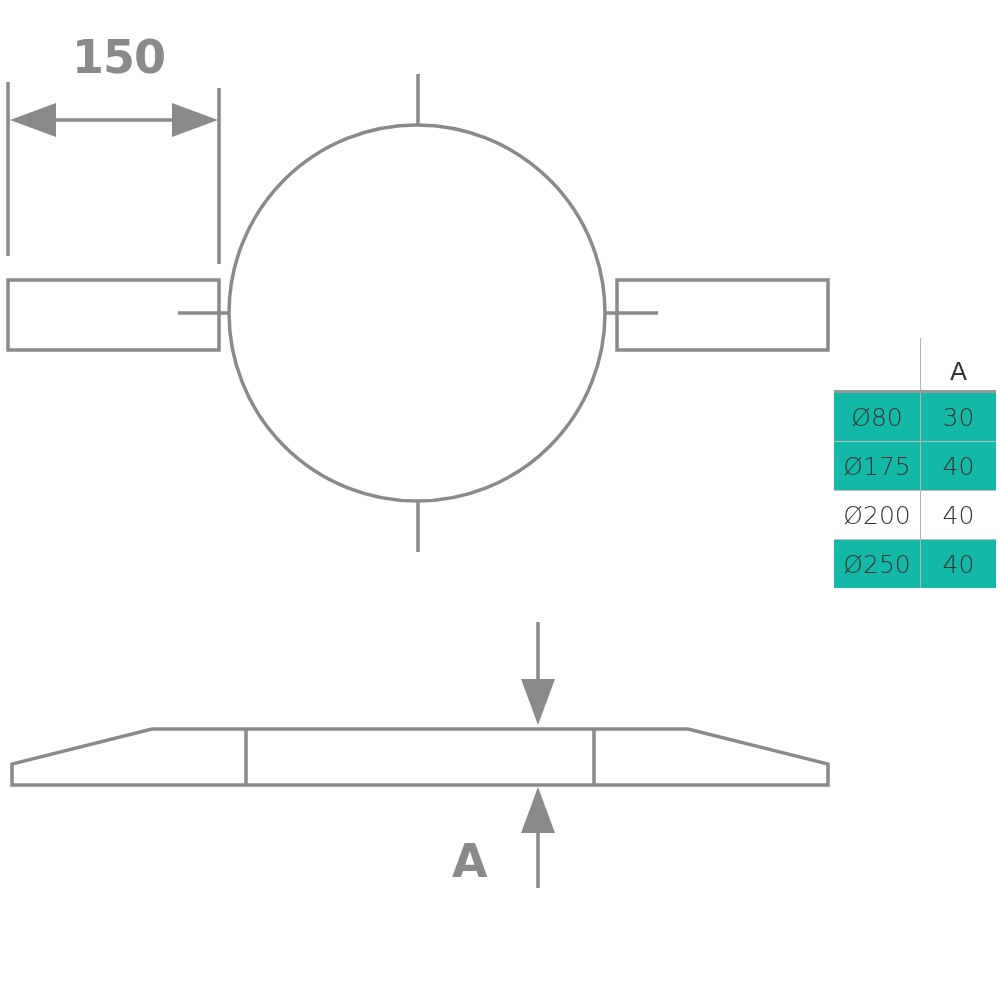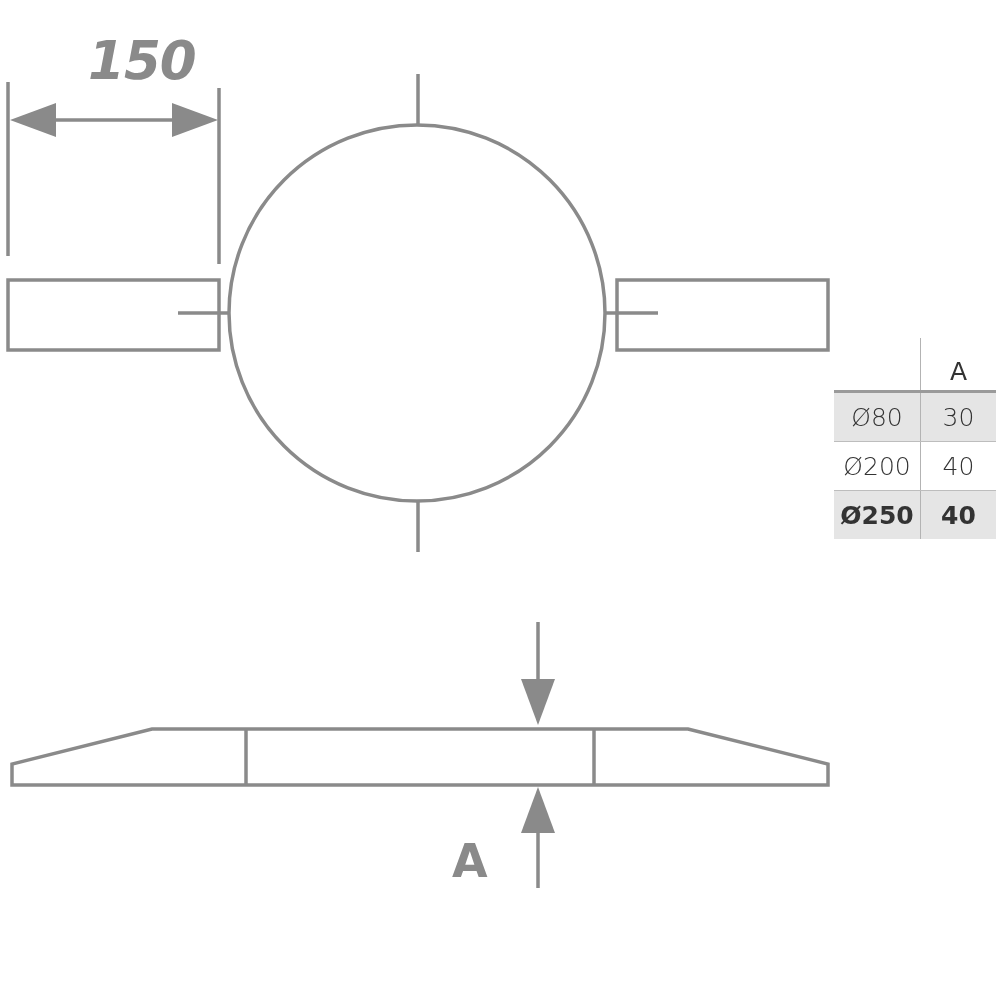--- a/index.html
+++ b/index.html
@@ -1,26 +1,26 @@
 <!DOCTYPE html>
 <html><head>
 <meta charset="utf-8">
 <style>
   html, body { margin:0; padding:0; background:#ffffff; }
   body { width:1000px; height:1000px; position:relative; overflow:hidden; font-family:"DejaVu Sans", sans-serif; }
   #drawing { position:absolute; left:0; top:0; width:1000px; height:1000px; }
   .dim-label { position:absolute; color:#8a8a8a; font-weight:bold; font-family:"DejaVu Sans", sans-serif; }
-  #dim-150 { left:88px; top:30px; font-size:53px; letter-spacing:-1px;font-style:italic; }
+  #dim-150 { left:72px; top:30px; font-size:46px; letter-spacing:-1px; }
   #dim-A { left:452px; top:834px; font-size:46px; }
   #spec-table { position:absolute; left:834px; top:338px; width:162px; border-collapse:collapse; font-family:"DejaVu Sans", sans-serif; font-size:25px; color:#333; }
   #spec-table th { font-weight:normal; height:48px; padding:0; text-align:center; vertical-align:bottom; padding-bottom:4px; border-bottom:3px solid #9a9a9a; }
   #spec-table td { height:48px; padding:0; text-align:center; border-bottom:1px solid #bdbdbd; font-weight:300; }
   #spec-table .c1 { width:86px; border-right:1.5px solid #b3b3b3; }
-  #spec-table tr.shade td { background:#e5e5e5; }
-  #spec-table tr:last-child td { border-bottom:none;font-weight:bold; }
+  #spec-table tr.shade td { background:#14b8a6; }
+  #spec-table tr:last-child td { border-bottom:none; }
 </style>
 </head>
 <body>
 
 <svg id="drawing" viewBox="0 0 1000 1000" xmlns="http://www.w3.org/2000/svg">
   <g stroke="#8a8a8a" stroke-width="3.5" fill="none">
 
     <g>
       <line x1="8" y1="82" x2="8" y2="256"></line>
       <line x1="219" y1="88" x2="219" y2="264"></line>
@@ -61,20 +61,24 @@
     <tr>
       <th class="c1"></th>
       <th>A</th>
     </tr>
   </thead>
   <tbody>
     <tr class="shade">
       <td class="c1">Ø80</td>
       <td>30</td>
     </tr>
+    <tr class="shade">
+      <td class="c1">Ø175</td>
+      <td>40</td>
+    </tr>
     <tr>
       <td class="c1">Ø200</td>
       <td>40</td>
     </tr>
     <tr class="shade">
       <td class="c1">Ø250</td>
       <td>40</td>
     </tr>
   </tbody>
 </table>

